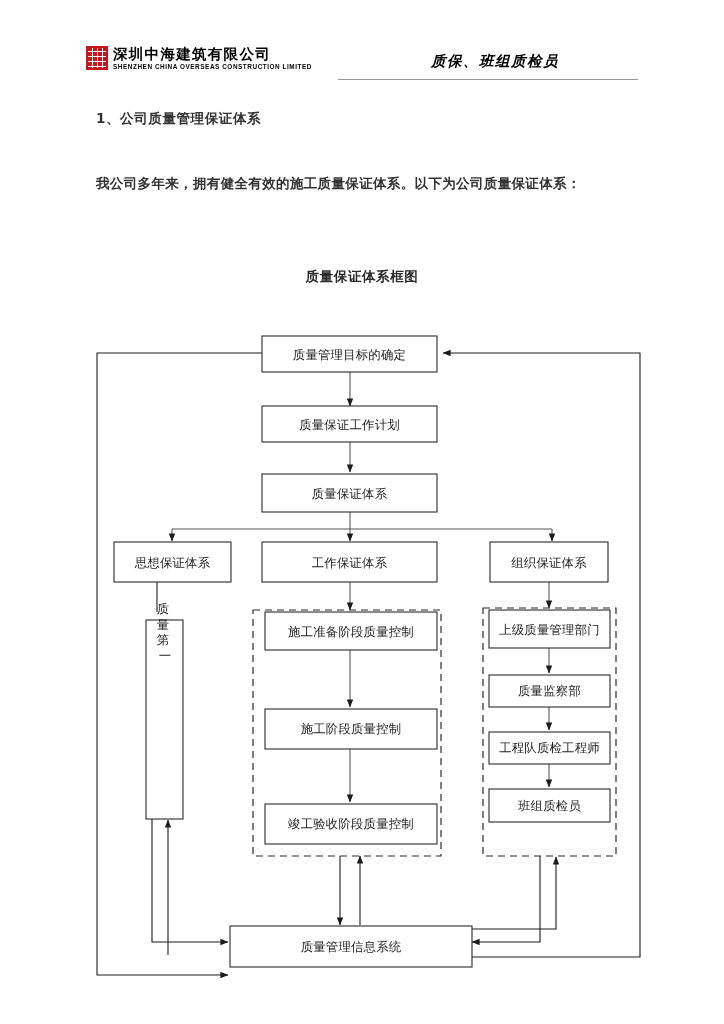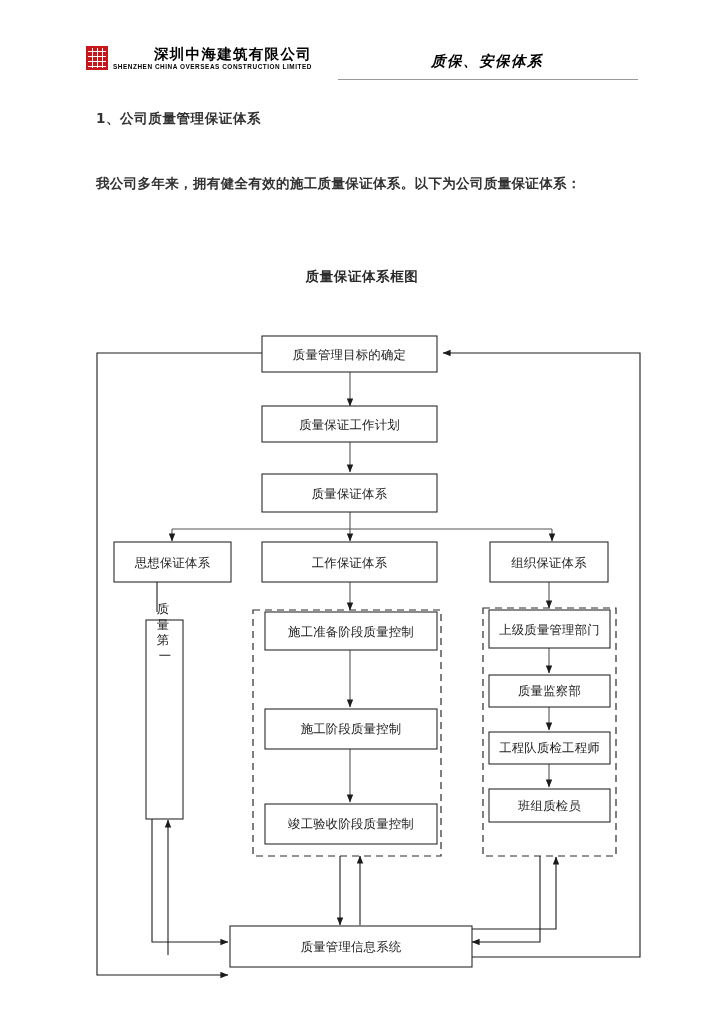--- a/index.html
+++ b/index.html
@@ -59,21 +59,20 @@
     justify-content: flex-start;
   }
   .logo-cn {
     font-family: "DejaVu Sans", "Liberation Sans", sans-serif;
     font-size: 14.5px;
     font-weight: bold;
     letter-spacing: 1.3px;
     line-height: 16px;
     color: #000000;
     white-space: nowrap;
-    text-align: right;
   }
   .logo-en {
     font-family: "Liberation Sans", sans-serif;
     font-size: 6.4px;
     font-weight: bold;
     letter-spacing: 0.55px;
     line-height: 8px;
     color: #000000;
     white-space: nowrap;
     margin-top: 1px;
@@ -191,21 +190,21 @@
       <div class="lm-col" style="left:6px"></div>
       <div class="lm-col" style="left:11px"></div>
       <div class="lm-col" style="left:16px"></div>
     </div>
     <div class="logo-text">
       <div class="logo-cn">深圳中海建筑有限公司</div>
       <div class="logo-en">SHENZHEN CHINA OVERSEAS CONSTRUCTION LIMITED</div>
     </div>
   </div>
 
-  <div class="header-title">质保、安保体系</div>
+  <div class="header-title">质保、班组质检员</div>
   <div class="header-rule"></div>
 </div>
 
 <div class="section-heading">1、公司质量管理保证体系</div>
 <div class="intro-paragraph">我公司多年来，拥有健全有效的施工质量保证体系。以下为公司质量保证体系：</div>
 <div class="chart-title">质量保证体系框图</div>
 
 <div class="flow-wrap">
 <svg class="flow-svg" width="724" height="1024" viewBox="0 0 724 1024" xmlns="http://www.w3.org/2000/svg">
   <defs>

